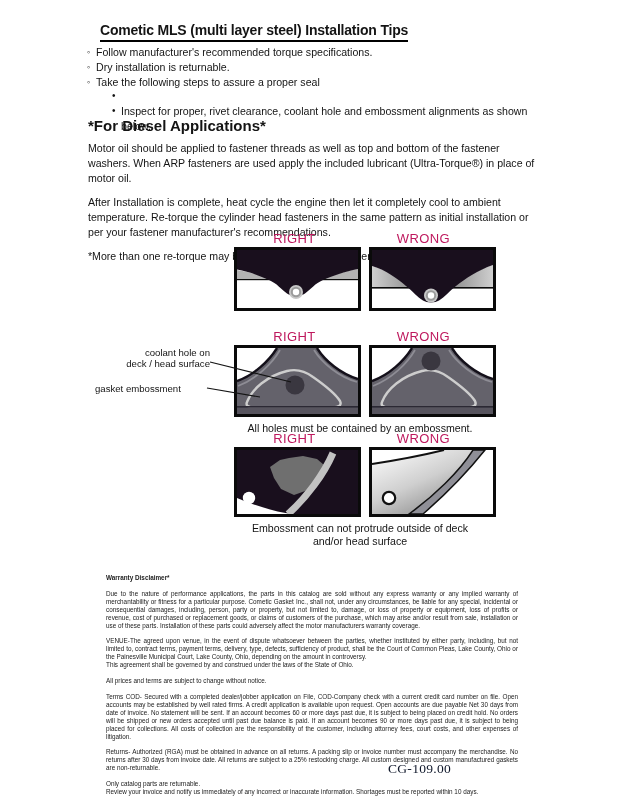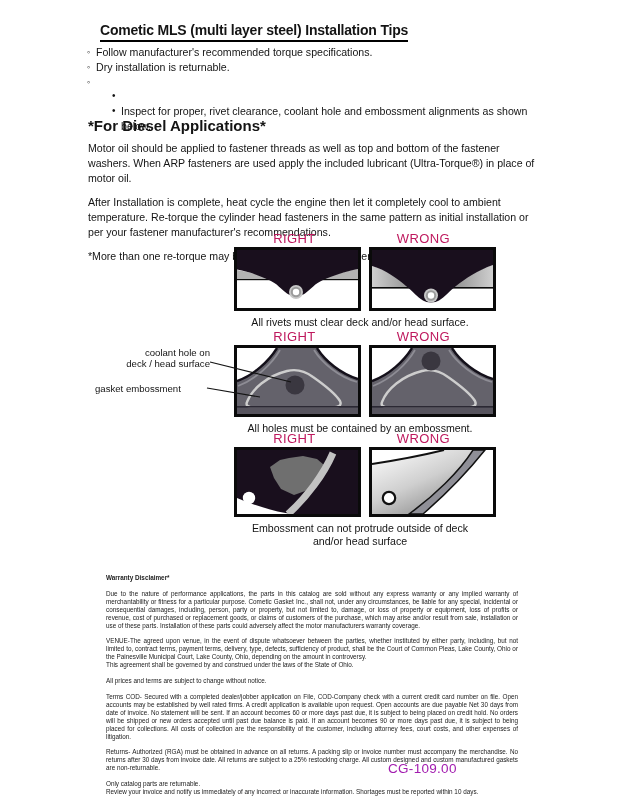--- a/index.html
+++ b/index.html
@@ -41,40 +41,41 @@
   .anno-coolant{position:absolute;left:103px;top:347px;width:107px;text-align:right;font-size:9.6px;line-height:11px;}
   .anno-emboss{position:absolute;left:95px;top:383px;width:112px;text-align:left;font-size:9.6px;line-height:11px;}
   .leaders{position:absolute;left:205px;top:352px;}
 
   
   .warranty{position:absolute;left:106px;top:574px;width:412px;font-size:6.35px;line-height:7.9px;color:#222;text-align:justify;}
   .warranty h3{font-size:6.35px;margin:0 0 8px 0;font-weight:bold;text-align:left;}
   .warranty p{margin:0 0 8px 0;}
 
   
-  .footer-code{position:absolute;left:388px;top:761px;font-size:13.5px;color:#a21caf;letter-spacing:0.3px;}
+  .footer-code{position:absolute;left:388px;top:761px;font-size:13.5px;color:#0f172a;letter-spacing:0.3px;font-family:Liberation Serif, serif;}
 </style>
 </head>
 <body>
 
 <div id="page">
 
   <div class="title">Cometic MLS (multi layer steel) Installation Tips</div>
 
   <div class="bullets">
     <div class="brow">
       <span class="bmark">◦</span>
       <span>Follow manufacturer's recommended torque specifications.</span>
     </div>
     <div class="brow">
       <span class="bmark">◦</span>
       <span>Dry installation is returnable.</span>
     </div>
     <div class="brow">
       <span class="bmark">◦</span>
+      <span>Take the following steps to assure a proper seal</span>
     </div>
     <div class="srow">
       <span class="smark">•</span>
     </div>
     <div class="srow">
       <span class="smark">•</span>
       <span>Inspect for proper, rivet clearance, coolant hole and embossment alignments as shown below.</span>
     </div>
   </div>
 
@@ -119,21 +120,20 @@
           <rect x="0" y="37" width="121" height="1.6" fill="#0a0a0a"></rect>
           <path d="M0,16 C16,21 32,29 47,37 L0,37 Z" fill="url(#wgL)"></path>
           <path d="M121,15 C105,20 89,29 74,37 L121,37 Z" fill="url(#wgR)"></path>
           <path d="M0,0 H121 V15 C106,20 93,29 84,36 C77,41.5 73,47 67,50.5 C63,53 55,53 51,50.5 C45,47 41,41.5 34,36 C26,29 14,20 0,16 Z" fill="#190f1d"></path>
           <circle cx="59" cy="45.5" r="7" fill="#c7c7c7"></circle>
           <circle cx="59" cy="45.5" r="5.2" fill="#9b9b9b"></circle>
           <circle cx="59" cy="45.5" r="3.2" fill="#ffffff"></circle>
         </svg>
       </div>
     </div>
-    <div class="dcap">All rivets must clear deck and/or head surface.</div>
   </div>
 
   <div class="dgroup d2">
     <div class="dlabels">
       <div>RIGHT</div>
       <div>WRONG</div>
     </div>
     <div class="dboxes">
       <div class="dbox">
         <svg width="121" height="66" viewBox="0 0 121 66">

